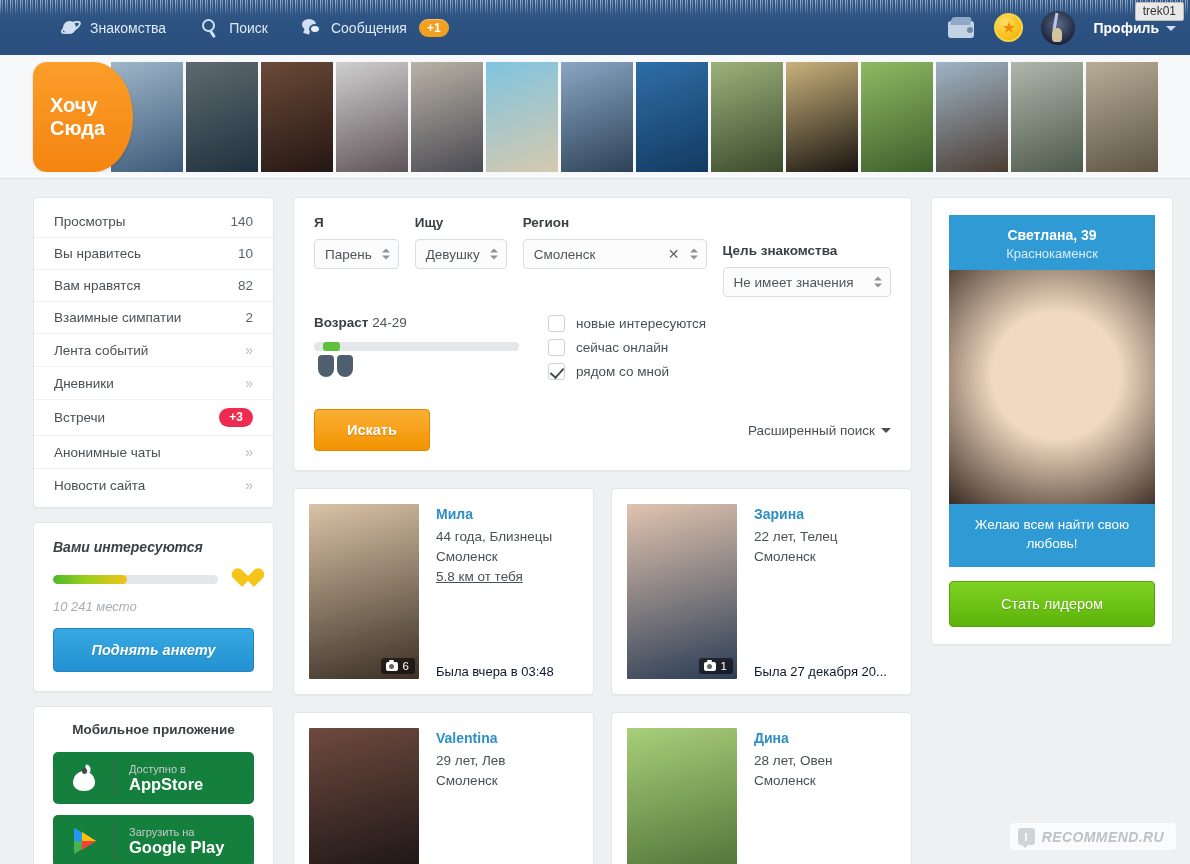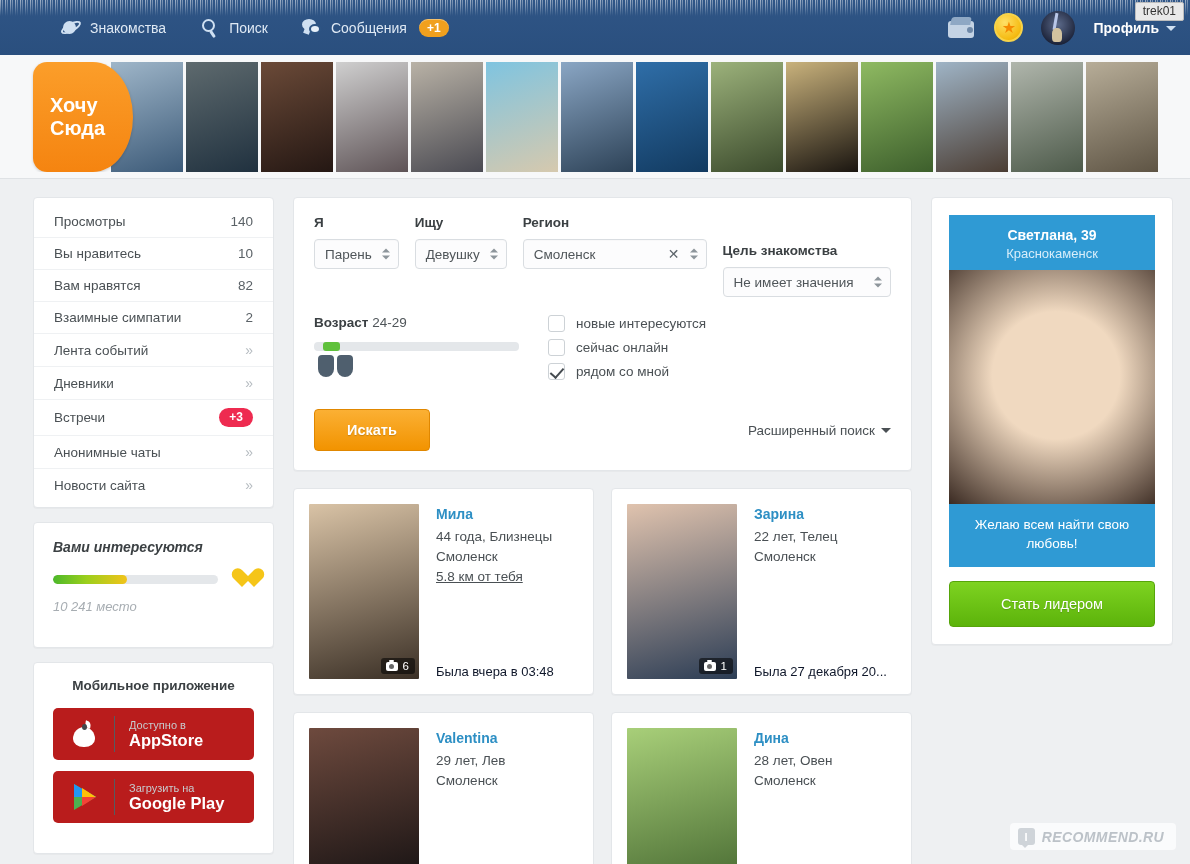--- a/index.html
+++ b/index.html
@@ -155,21 +155,21 @@
     background:linear-gradient(180deg,#36a9e1 0%, #2491d2 100%);
     border:1px solid #2384c0; border-radius:4px;
     color:#fff; font-size:14.5px; font-weight:bold; cursor:pointer;
     text-shadow:0 1px 1px rgba(0,0,0,.17);
   }
 
   
   .mobile { padding:15px 19px 19px; }
   .mobile h3 { margin:0 0 15px; font-size:13.5px; text-align:center; color:#3b4043; }
   .store-btn {
-    display:flex; align-items:center; background:#b91c1c; border-radius:5px;
+    display:flex; align-items:center; background:#15803d; border-radius:5px;
     height:52px; margin-bottom:11px; cursor:pointer; overflow:hidden;
   }
   .store-ic { width:62px; display:flex; align-items:center; justify-content:center; border-right:1px solid #565b60; height:36px; flex:0 0 auto;}
   .store-tx { padding-left:14px; color:#fff; line-height:1.12; }
   .store-tx .small { font-size:11px; color:#c7cbce; display:block; }
   .store-tx .big { font-size:16.5px; font-weight:bold; display:block; }
   .apple { width:22px; height:26px; position:relative; }
   .apple .bdy { position:absolute; left:0; top:6px; width:22px; height:20px; background:#fff; border-radius:50% 50% 48% 48%/60% 60% 40% 40%; }
   .apple .bite { position:absolute; left:9px; top:3px; width:5px; height:6px; background:#43484d; border-radius:50%; z-index:2;}
   .apple .leaf { position:absolute; left:12px; top:0px; width:6px; height:7px; background:#fff; border-radius:0 80% 0 80%; transform:rotate(15deg); }
@@ -417,20 +417,21 @@
 
     <div class="card interest">
       <h3>Вами интересуются</h3>
       <div class="bar-row">
         <div class="bar-track">
           <div class="bar-fill" id="interest-fill" style="width: 45%;"></div>
         </div>
         <div class="heart"></div>
       </div>
       <div class="place">10 241 место</div>
+      <div class="btn-blue">Поднять анкету</div>
     </div>
 
     <div class="card mobile">
       <h3>Мобильное приложение</h3>
       <div class="store-btn">
         <div class="store-ic">
           <span class="apple">
               <span class="bdy"></span>
               <span class="leaf"></span>
               <span class="bite"></span>

